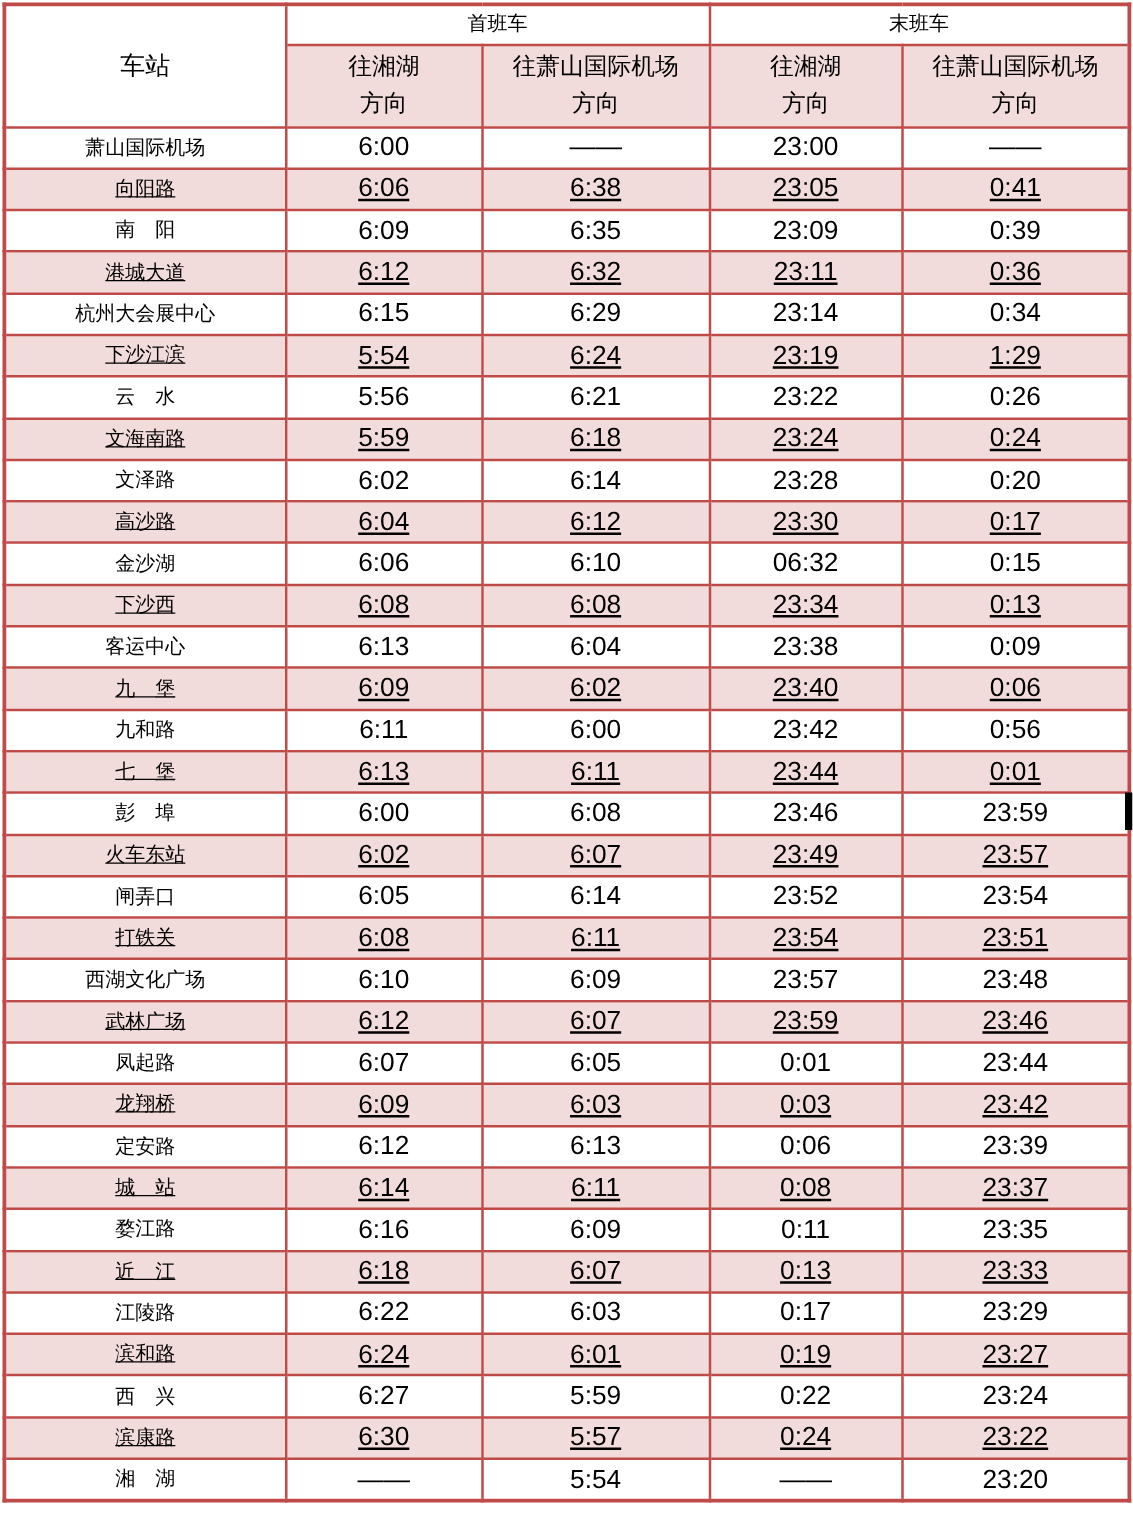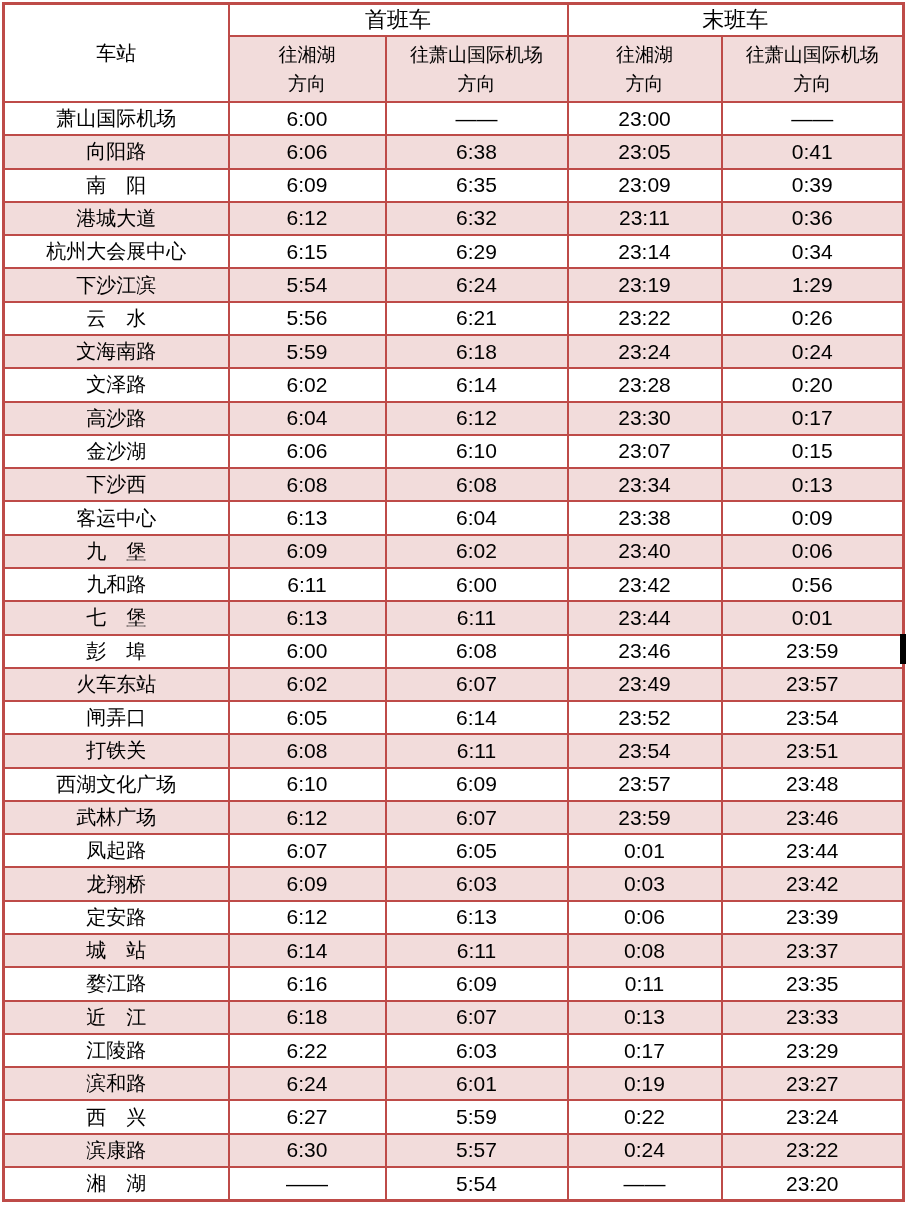--- a/index.html
+++ b/index.html
@@ -38,33 +38,33 @@
   }
   thead tr.group-row { height: 32px; }
   thead tr.dir-row   { height: 66px; }
   th.station-head {
     background: var(--white);
     font-size: 20px;
     font-weight: normal;
   }
   th.group-head {
     background: var(--white);
-    font-size: 22px;
+    font-size: 16px;
     font-weight: normal;
   }
   th.dir-head {
     background: var(--pink);
     font-size: 19px;
     font-weight: normal;
     line-height: 1.55;
     white-space: pre-line;
   }
   tbody tr { height: 33px; background: var(--white); }
-  tbody tr.alt { background: var(--pink); }
-  td.station-cell { font-size: 20px; }
+  tbody tr.alt { background: var(--pink); text-decoration: underline; }
+  td.station-cell { font-size: 16px; }
   td.time-cell { font-size: 21px; }
   .black-mark {
     position: absolute;
     right: 0;
     top: 634px;
     width: 6px;
     height: 30px;
     background: #000;
   }
 </style>
@@ -166,21 +166,21 @@
       <td class="station-cell">高沙路</td>
       <td class="time-cell">6:04</td>
       <td class="time-cell">6:12</td>
       <td class="time-cell">23:30</td>
       <td class="time-cell">0:17</td>
     </tr>
         <tr>
       <td class="station-cell">金沙湖</td>
       <td class="time-cell">6:06</td>
       <td class="time-cell">6:10</td>
-      <td class="time-cell">23:07</td>
+      <td class="time-cell">06:32</td>
       <td class="time-cell">0:15</td>
     </tr>
         <tr class="alt">
       <td class="station-cell">下沙西</td>
       <td class="time-cell">6:08</td>
       <td class="time-cell">6:08</td>
       <td class="time-cell">23:34</td>
       <td class="time-cell">0:13</td>
     </tr>
         <tr>

